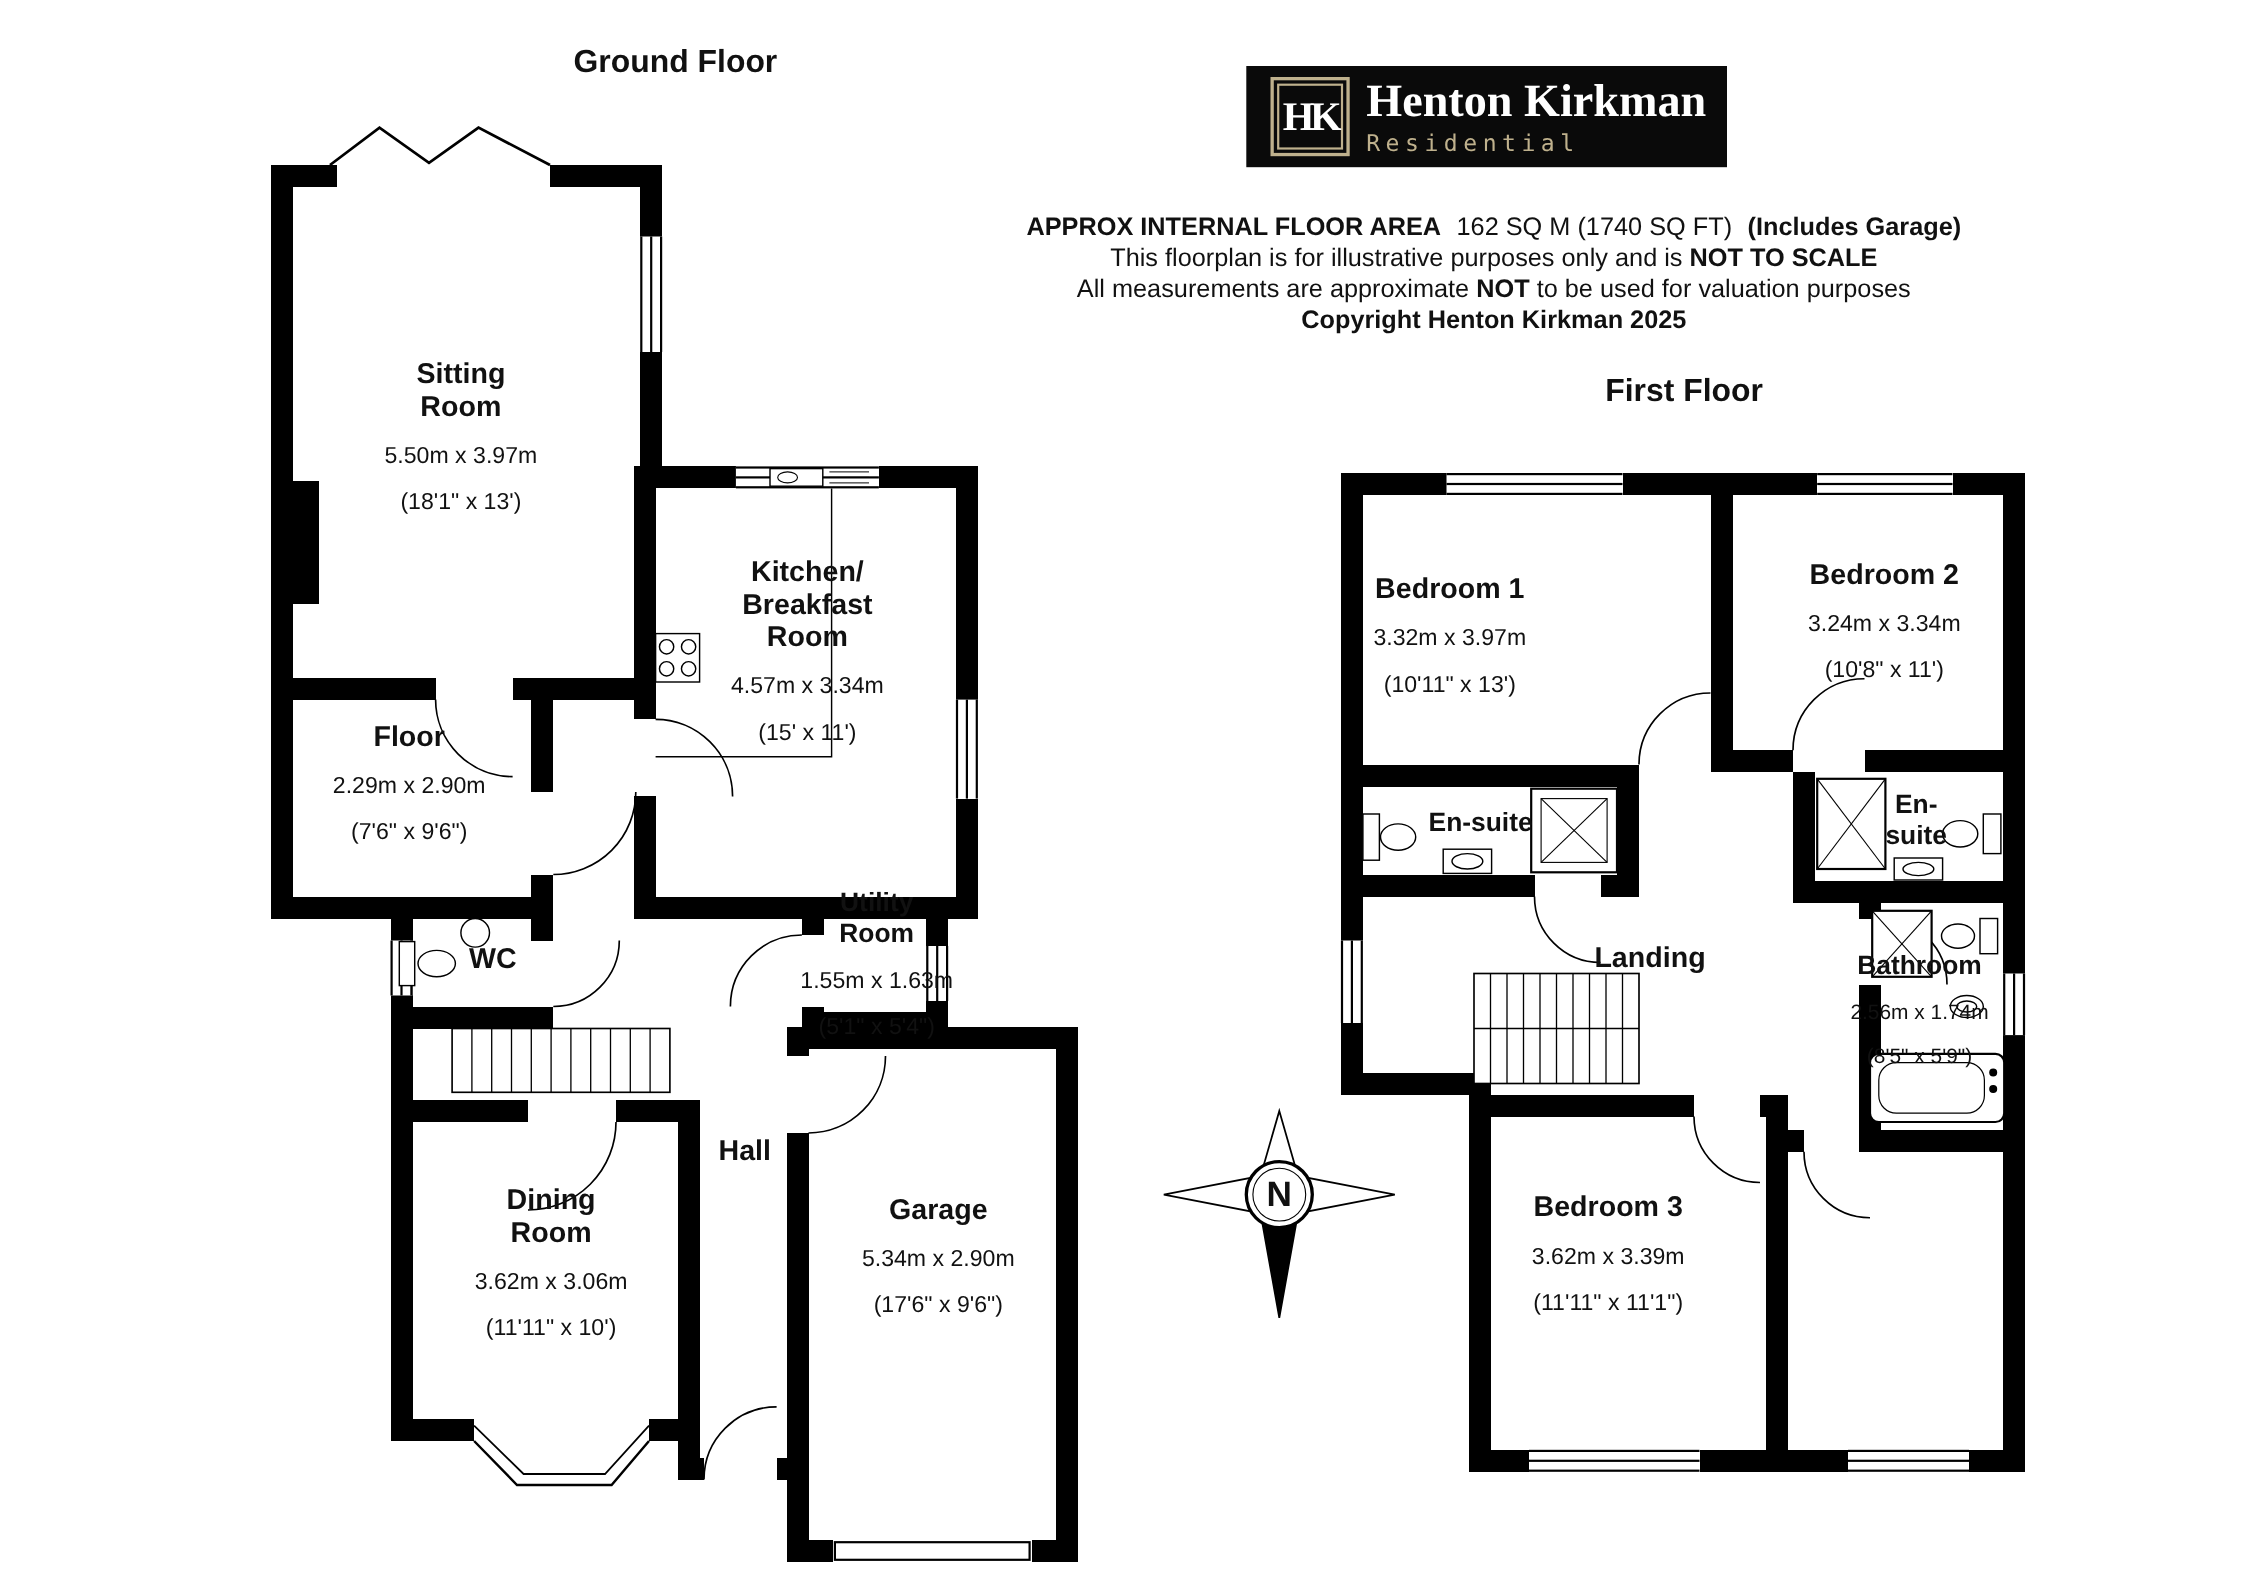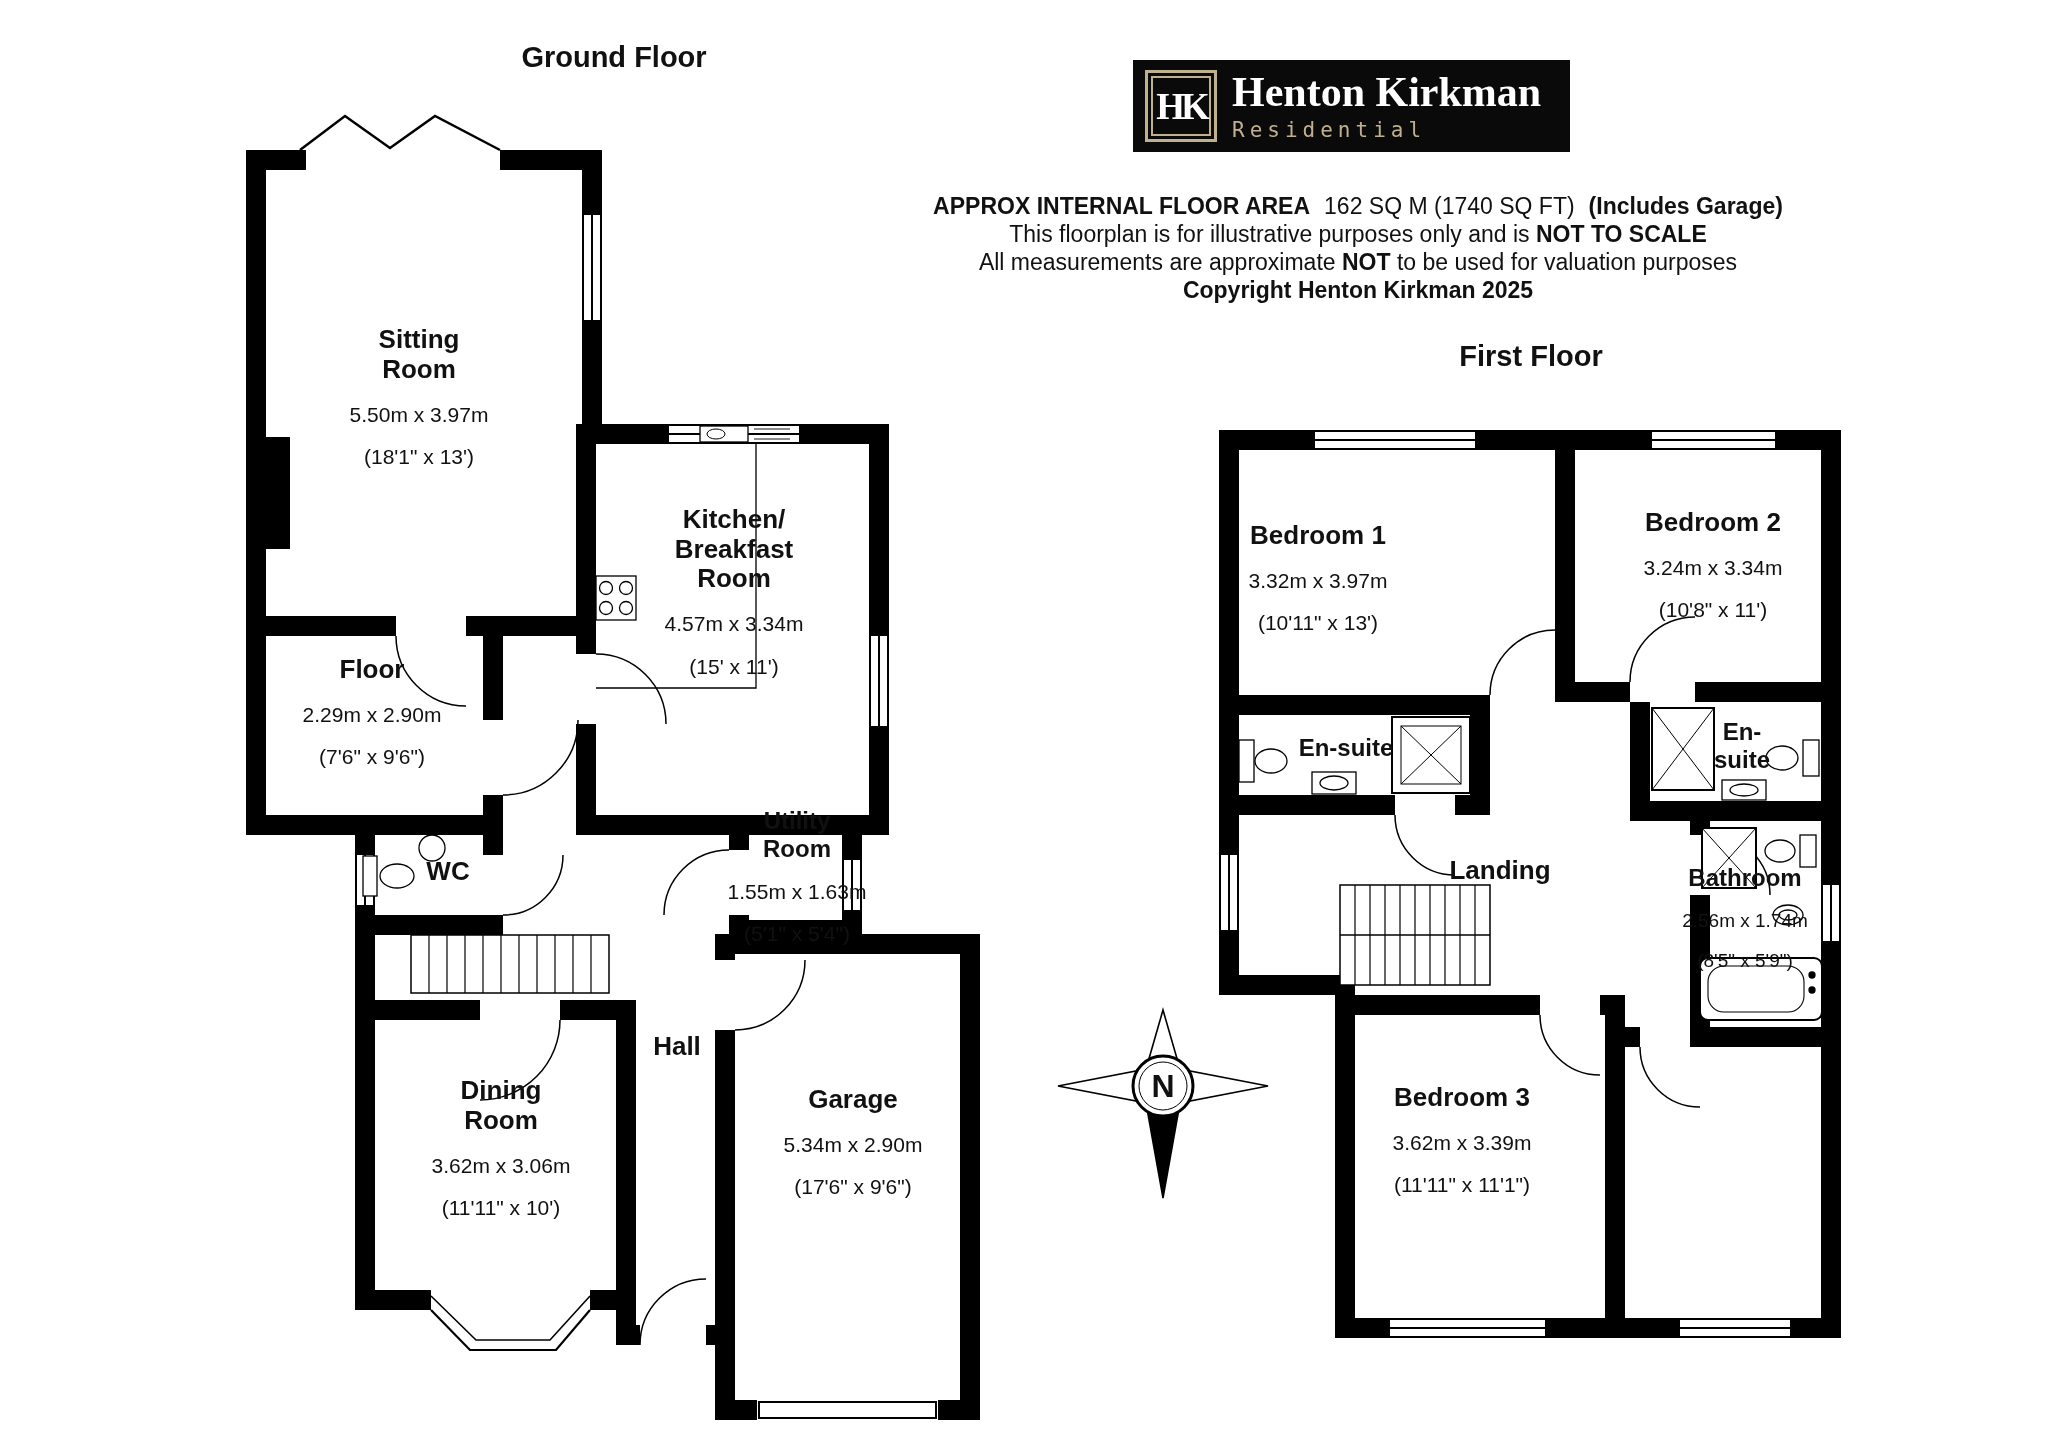--- a/index.html
+++ b/index.html
@@ -12,21 +12,21 @@
        font-size:29px;font-weight:bold;white-space:nowrap;}
 
   .rlabel{position:absolute;transform:translate(-50%,-50%);
        text-align:center;line-height:1.14;white-space:pre-line;}
   .rname{font-size:26px;font-weight:bold;}
   .rdims{font-size:21px;}
 
   
   .logo{position:absolute;left:1133px;top:60px;width:437px;height:92px;
        background:#0a0a0a;display:flex;align-items:center;
-       box-sizing:border-box;padding-left:12px;}
+       box-sizing:border-box;padding-left:22px;}
   .logo-mark{border:3px solid #bfb18d;padding:3px;background:#0a0a0a;flex:0 0 auto;}
   .logo-mark-inner{border:2px solid #bfb18d;width:56px;height:56px;
        display:flex;align-items:center;justify-content:center;}
   .logo-hk{font-family:"Liberation Serif",serif;font-weight:bold;color:#fff;
        font-size:37px;letter-spacing:-4px;}
   .logo-text{margin-left:15px;}
   .logo-name{font-family:Liberation Serif, serif;font-weight:bold;color:#fff;
        font-size:42px;line-height:1.05;white-space:nowrap;}
   .logo-tag{color:#bfb18d;font-family:"DejaVu Sans Mono",monospace;
        font-size:21px;letter-spacing:5px;margin-top:4px;}

